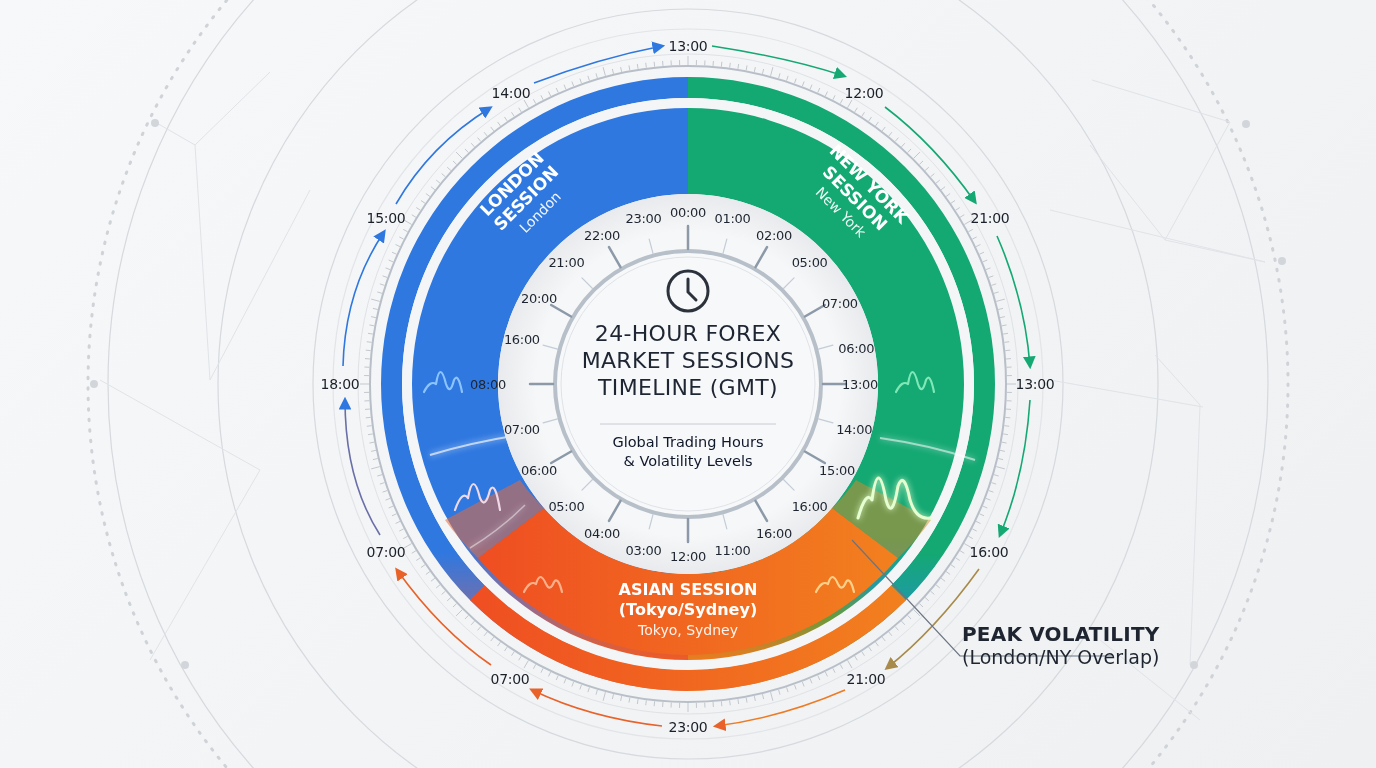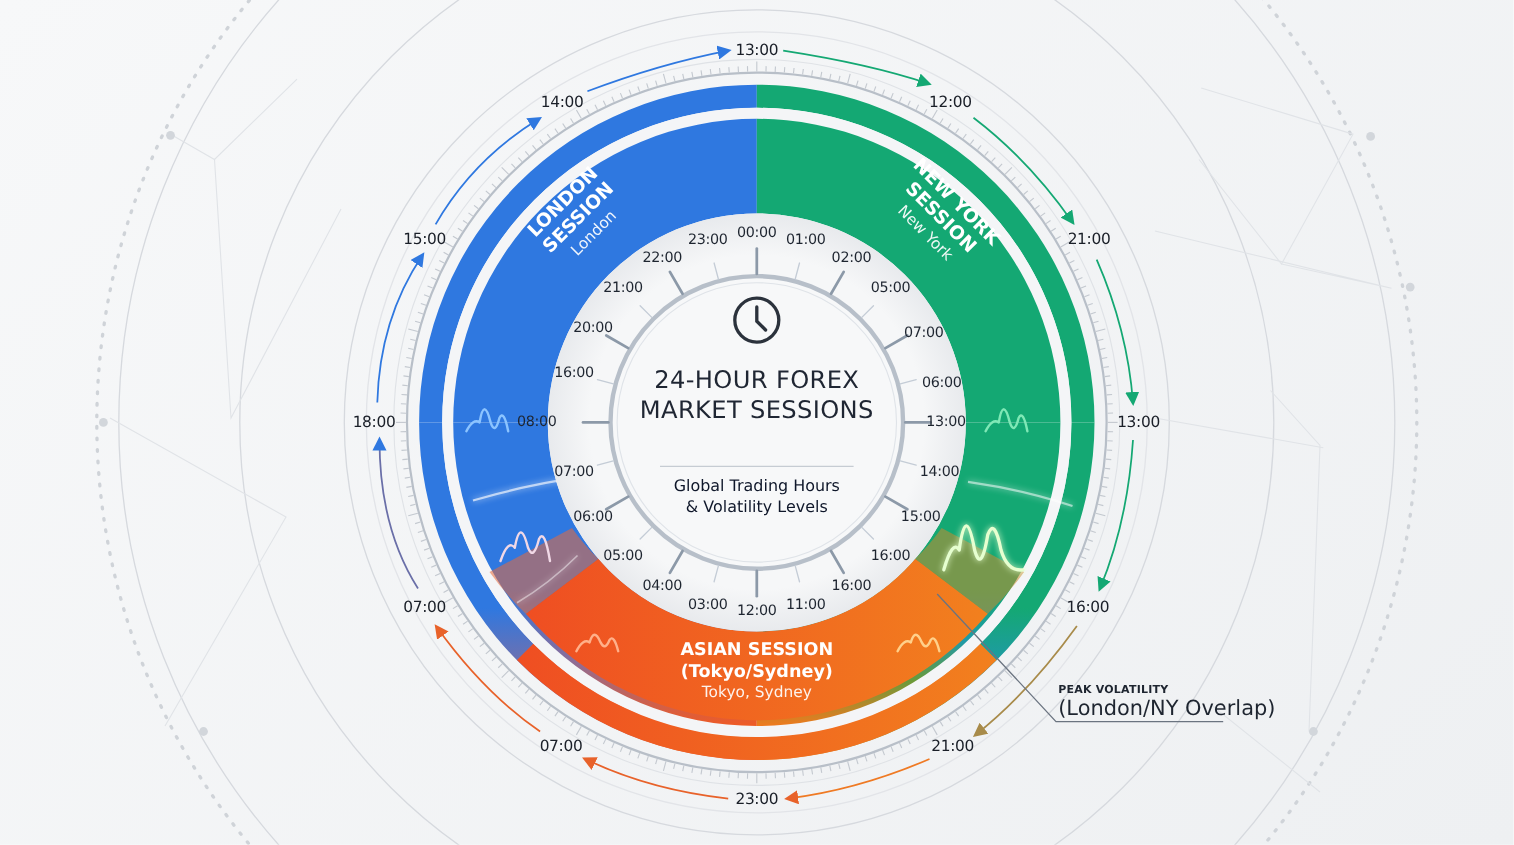--- a/index.html
+++ b/index.html
@@ -5,21 +5,21 @@
   html,body{margin:0;padding:0;}
   body{width:1376px;height:768px;overflow:hidden;background:linear-gradient(135deg,#f7f8f9 0%,#eef0f2 100%);font-family:"DejaVu Sans","Liberation Sans",sans-serif;position:relative;}
   #stage{position:absolute;left:0;top:0;width:1376px;height:768px;}
   .lbl{position:absolute;transform:translate(-50%,-50%);font-size:13px;color:#1e2530;white-space:nowrap;letter-spacing:-0.3px;}
   .olbl{position:absolute;transform:translate(-50%,-50%);font-size:14px;color:#1a1f28;white-space:nowrap;letter-spacing:-0.3px;}
   .title{position:absolute;left:688px;top:360px;transform:translate(-50%,-50%);text-align:center;color:#1f2633;font-weight:normal;font-size:22px;line-height:27px;letter-spacing:0.3px;white-space:nowrap;}
   .subtitle{position:absolute;left:688px;top:452px;transform:translate(-50%,-50%);text-align:center;color:#0f172a;font-size:14.5px;line-height:19px;white-space:nowrap;}
   .sess{position:absolute;color:#fff;font-weight:bold;text-align:center;line-height:20px;white-space:nowrap;}
   .sess .sub{font-weight:normal;font-size:14px;opacity:0.92;}
   .peak{position:absolute;left:962px;top:622px;color:#1e2530;}
-  .peak .h{font-weight:bold;font-size:10px;letter-spacing:0.2px;}
+  .peak .h{font-weight:bold;font-size:20px;letter-spacing:0.2px;}
   .peak .s{font-size:19px;}
 </style>
 </head>
 <body>
 
 <div id="stage">
   <svg id="bg" width="1376" height="768" viewBox="0 0 1376 768" style="position:absolute;left:0;top:0">
     <defs>
       <linearGradient id="gLeftDown" x1="0" y1="0" x2="0" y2="1">
         <stop offset="0" stop-color="#2f78e0"></stop>
@@ -429,20 +429,21 @@
   </div>
   <div class="sess" style="left:600px;top:580px;width:176px;font-size:16px;">
     <div>ASIAN SESSION</div>
     <div>(Tokyo/Sydney)</div>
     <div class="sub">Tokyo, Sydney</div>
   </div>
 
   <div class="title">
     <div>24-HOUR FOREX</div>
     <div>MARKET SESSIONS</div>
+    <div>TIMELINE (GMT)</div>
   </div>
   <div class="subtitle">
     <div>Global Trading Hours</div>
     <div>&amp; Volatility Levels</div>
   </div>
 
   <div id="innerLabels">
       <div class="lbl" style="left: 688px; top: 212px;">00:00</div>
       <div class="lbl" style="left: 732.517px; top: 217.861px; text-align: center;">01:00</div>
       <div class="lbl" style="left: 774px; top: 235.044px;">02:00</div>

